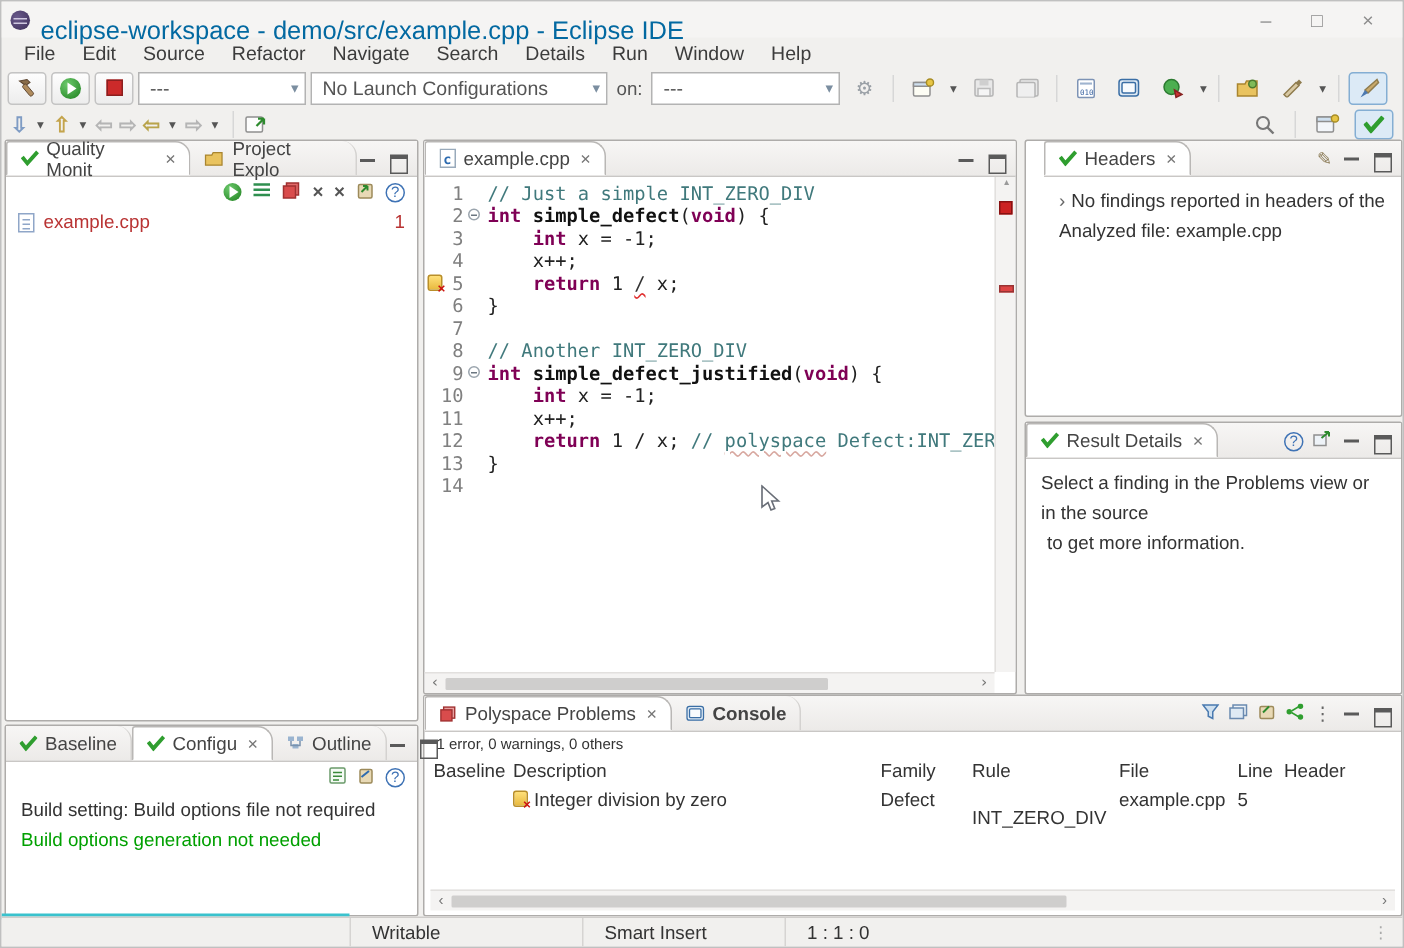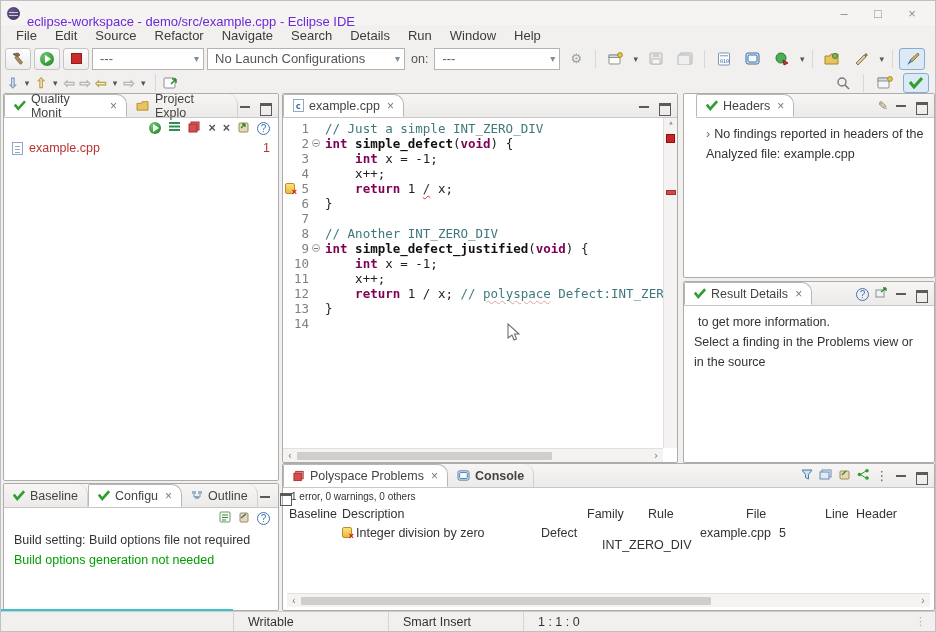--- a/index.html
+++ b/index.html
@@ -4,21 +4,21 @@
 <style>
   * { box-sizing: border-box; margin: 0; padding: 0; }
   html,body { background:#d8d8d8; }
   body { font-family:"Liberation Sans", sans-serif; font-size:12.5px; color:#333; }
   #window { position:relative; width:936px; height:632px; background:#f1f0ee; border:1px solid #c0c0c0; overflow:hidden; }
 
   
   .titlebar { height:24px; display:flex; align-items:center; padding:0 6px; background:#f5f4f3; }
   .ec-logo { width:13px; height:13px; border-radius:50%; background:radial-gradient(circle at 35% 35%, #6a5a8c, #3b2d57); margin-right:7px; position:relative; }
   .ec-logo::after{ content:""; position:absolute; left:2px; right:2px; top:5px; height:1px; background:#cfc8e0; box-shadow:0 3px 0 #cfc8e0; }
-  .title-text { color:#6d28d9; font-size:13px;margin-top:16px; }
+  .title-text { color:#0369a1; font-size:17px;margin-top:16px; }
   .win-ctrls { margin-left:auto; display:flex; }
   .win-ctrl { width:34px; text-align:center; color:#8d8d8d; font-size:13px; cursor:default; }
 
   
   .menubar { height:20px; display:flex; align-items:center; padding:0 6px; }
   .menu-item { padding:0 9px; font-size:13px; color:#3c3c3c; }
 
   
   .toolbar1 { height:27px; display:flex; align-items:center; padding:2px 4px; gap:3px; }
   .tbtn { height:22px; min-width:26px; border:1px solid #c4c4c4; border-radius:3px; background:linear-gradient(#fdfdfd,#ededed); display:flex; align-items:center; justify-content:center; }
@@ -390,22 +390,22 @@
           <span class="help-circ">?</span>
           <span><svg width="13" height="11" viewBox="0 0 13 11">
                 <rect x="1" y="3" width="8" height="7" fill="#eef3f8" stroke="#8f8f8f"></rect>
                 <path d="M6 5 L11 1 M11 1 L11 4 M11 1 L8 1" stroke="#2d8a2d" stroke-width="1.3" fill="none"></path>
               </svg></span>
           <span class="hbtn mini"></span>
           <span class="hbtn maxi"></span>
         </span>
       </div>
       <div class="info-body">
+        <div>Select a finding in the Problems view or in the source</div>
         <div style="padding-left:4px;">to get more information.</div>
-        <div>Select a finding in the Problems view or in the source</div>
       </div>
     </div>
 
     <div class="panel" style="left:281px; top:370px; width:653px; height:148px;">
       <div class="tabrow">
         <span class="tab active">
           <svg class="icon-svg" width="12" height="12" viewBox="0 0 13 12">
               <rect x="3" y="1" width="8" height="8" fill="#e8a0a0" stroke="#a03030"></rect>
               <rect x="1" y="3" width="8" height="8" fill="#d94c4c" stroke="#a03030"></rect>
             </svg>
@@ -450,21 +450,21 @@
             <span class="pcell" style="width: 61px;">Family</span>
             <span class="pcell" style="width: 98px;">Rule</span>
             <span class="pcell" style="width: 79px;">File</span>
             <span class="pcell" style="width: 31px;">Line</span>
             <span class="pcell" style="width: 60px;">Header</span>
           </div>
           <div class="prow">
             <span class="pcell" style="width: 53px;">
               <span></span>
             </span>
-            <span class="pcell" style="width: 199px;">
+            <span class="pcell" style="width: 245px;">
               <span class="pmk"></span>
               <span>Integer division by zero</span>
             </span>
             <span class="pcell" style="width: 61px;">
               <span>Defect</span>
             </span>
             <span class="pcell" style="width: 98px; margin-top: 24px;">
               <span>INT_ZERO_DIV</span>
             </span>
             <span class="pcell" style="width: 79px;">

